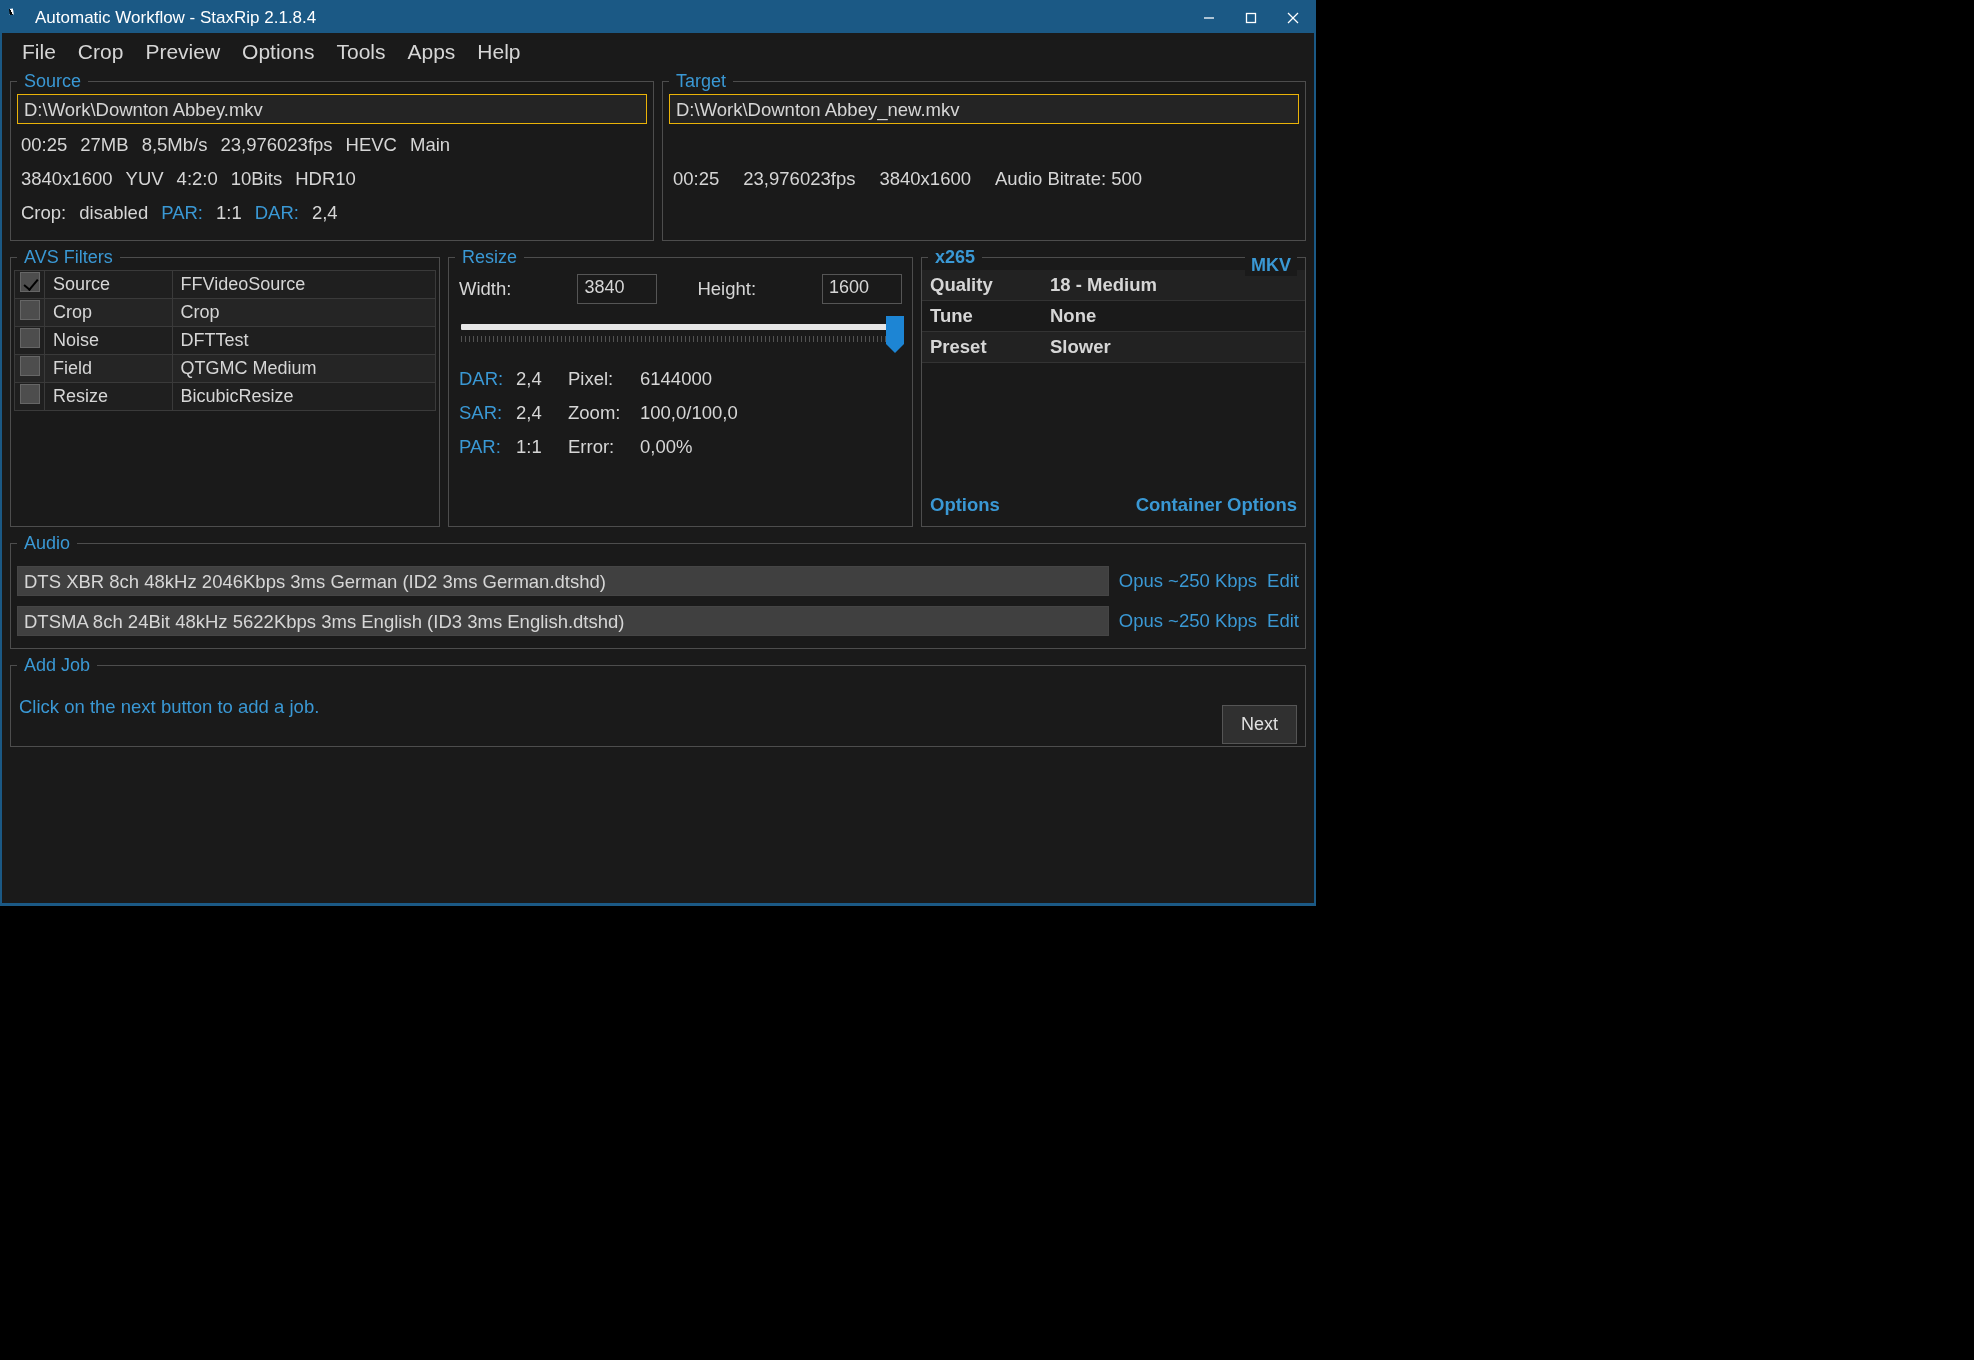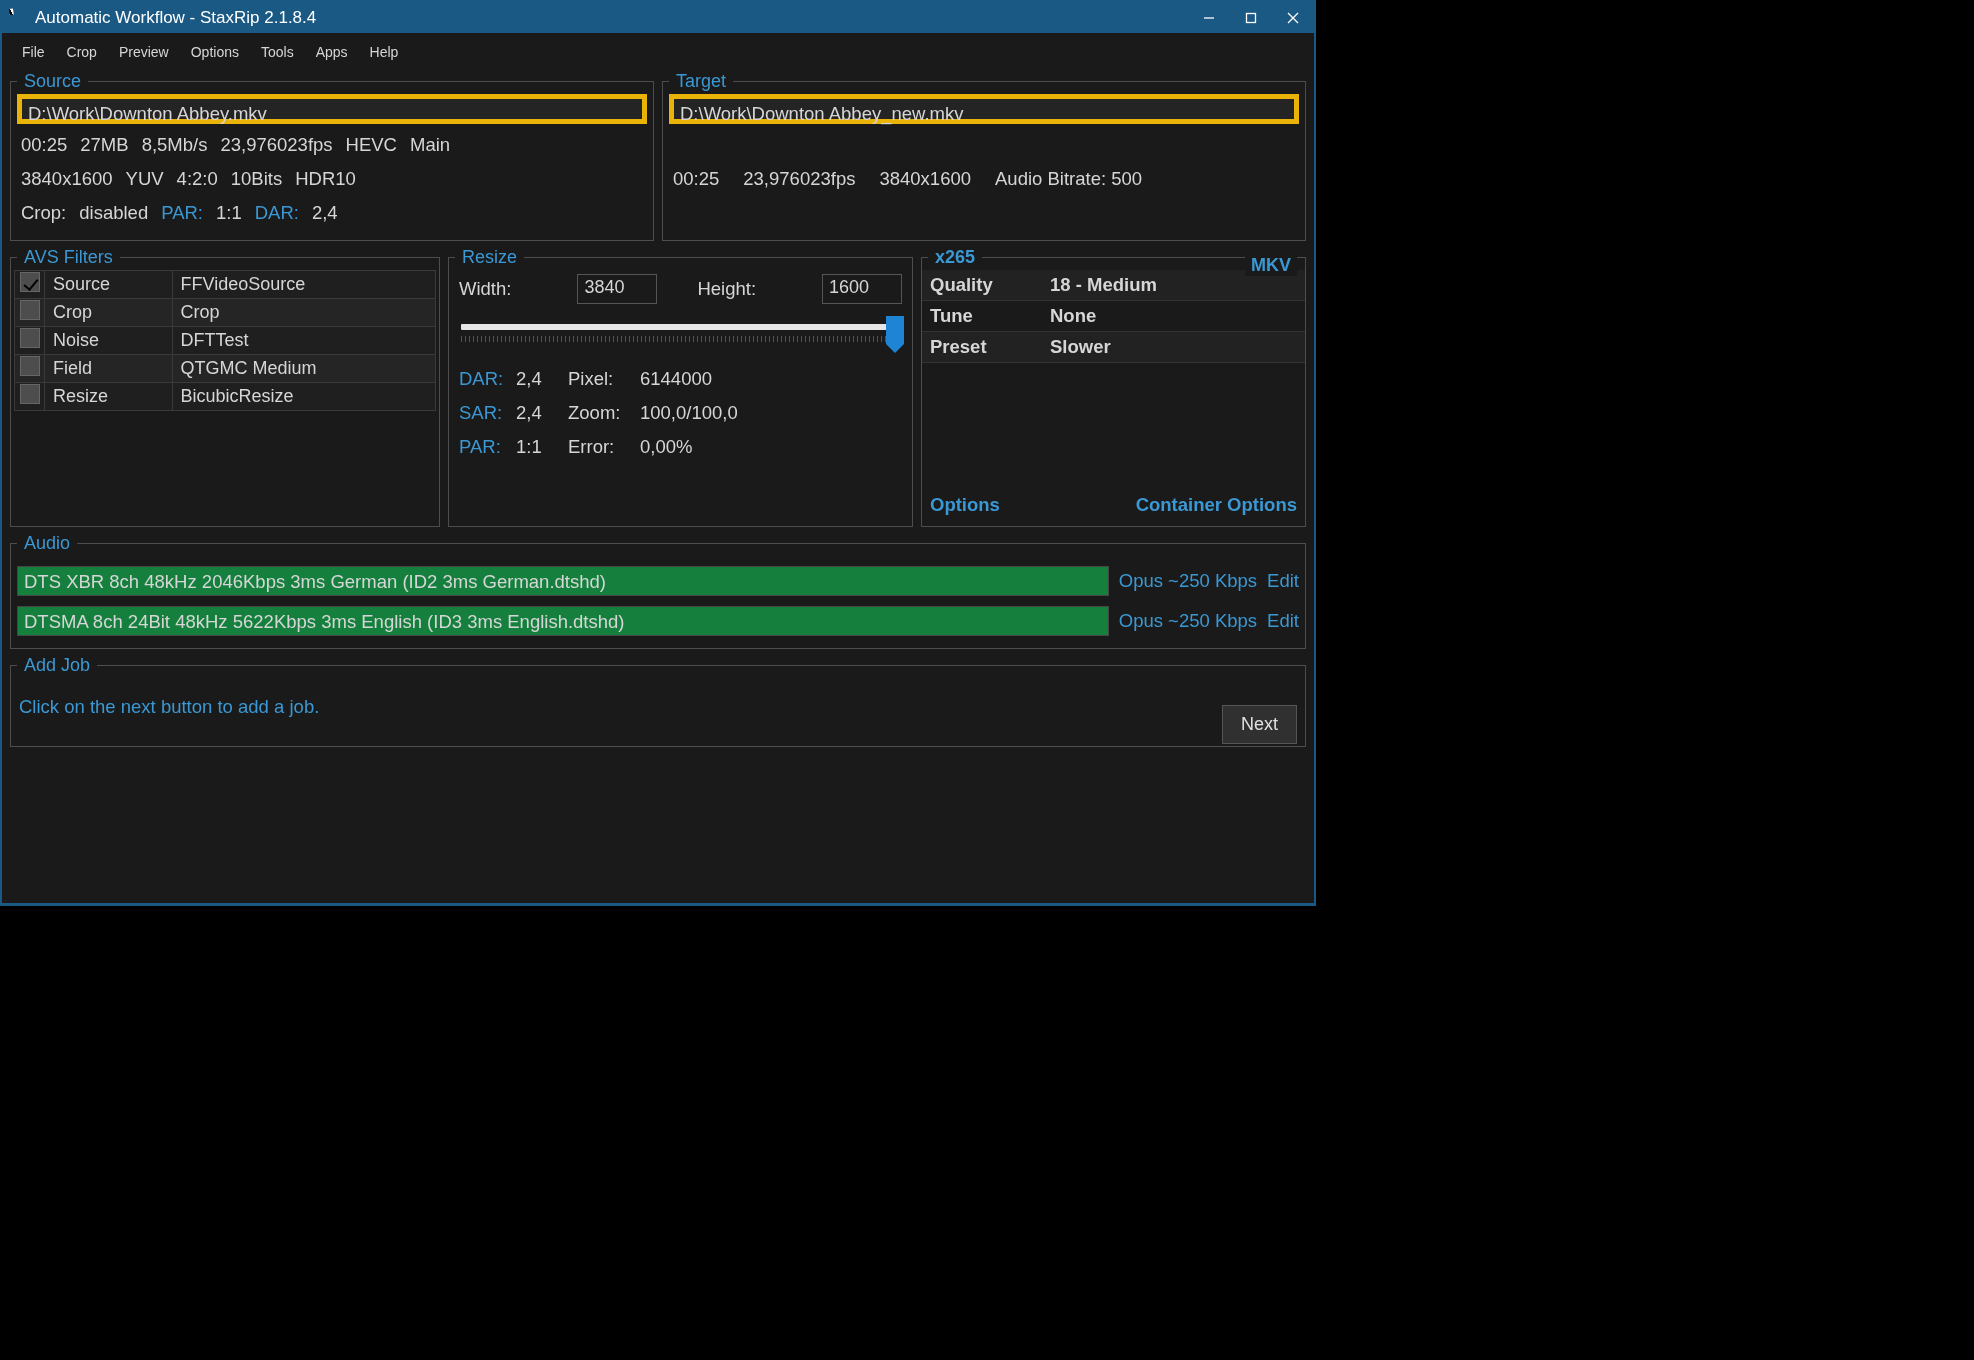--- a/index.html
+++ b/index.html
@@ -7,31 +7,31 @@
   .outer-frame { width: 1316px; height: 906px; background: #1b5985; padding: 2px; }
   .titlebar { height: 31px; background: #1b5985; display: flex; align-items: center; color: #fff; }
   .titlebar .icon { width: 18px; height: 18px; margin: 0 6px 0 9px; position: relative; }
   .titlebar .icon .clap { width:18px; height:18px; background:#fff; border-radius:1px; position:relative; overflow:hidden;}
   .titlebar .icon .clap::before { content:""; position:absolute; top:0; left:-2px; right:-2px; height:6px; background:repeating-linear-gradient(65deg,#000 0 3px,#fff 3px 6px); transform:rotate(-8deg); transform-origin:left top;}
   .titlebar .title { font-size: 17px; font-weight: 400; }
   .winbtns { margin-left: auto; display: flex; }
   .winbtn { width: 42px; height: 31px; display: flex; align-items: center; justify-content: center; color: #fff; font-size: 14px; }
   .winbtn svg { stroke: #fff; fill: none; }
   .content { background: #1a1a1a; width: 1312px; height: 870px; color: #d6d6d6; display:flex; flex-direction:column;}
-  .menubar { height: 38px; display: flex; align-items: center; gap: 0; padding-left: 9px; font-size: 14px; }
+  .menubar { height: 38px; display: flex; align-items: center; gap: 0; padding-left: 9px; font-size: 21px; }
   .menubar .mitem { padding: 4px 11px; }
   .body { flex:1; padding: 0 4px; display:flex; flex-direction:column; }
 
   fieldset { border: 1px solid #4d4d4d; border-radius: 0; margin: 0; position: relative; padding: 0; }
   fieldset > legend { color: #3a98d4; font-size: 18px; padding: 0 7px; margin-left: 6px; }
 
   .row1 { display: flex; gap: 8px; padding: 0 4px; }
   .row1 fieldset { flex: 1; }
   .src-body, .tgt-body { padding: 2px 6px 10px 6px; font-size: 18.5px; }
-  .pathbox { background: #242424; border: 5px solid #eab308; padding: 3px 6px; margin: 0 0 4px 0; height: 30px; line-height: 24px; font-size: 18.5px; }
+  .pathbox { background: #242424; border: 1px solid #eab308; padding: 3px 6px; margin: 0 0 4px 0; height: 30px; line-height: 24px; font-size: 18.5px; }
   .statline { padding: 6px 4px 6px 4px; display: flex; gap: 13px; flex-wrap: wrap; align-items: center; }
   .statline span { white-space: nowrap; }
   .lbl-blue { color: #3a98d4; }
 
   .row2 { display: flex; gap: 8px; padding: 6px 4px 0 4px; }
   .col-avs { width: 430px; }
   .col-resize { flex: 1; }
   .col-enc { width: 385px; }
 
   .filtertable { width:100%; border-collapse: collapse; font-size: 18px; }
@@ -55,21 +55,21 @@
   .enc-body { padding: 2px 0 10px 0; font-size: 18.5px; display:flex; flex-direction:column; height: 258px;}
   .enc-row { display:flex; border-bottom:1px solid #333; }
   .enc-row:nth-child(odd){ background:#222; }
   .enc-row .k { width: 120px; padding: 4px 8px; }
   .enc-row .v { flex:1; padding: 4px 8px; }
   .enc-foot { margin-top:auto; display:flex; justify-content:space-between; padding: 0 8px; }
 
   .row3 { padding: 6px 4px 0 4px; }
   .audio-body { padding: 2px 6px 12px 6px; font-size: 18.5px; }
   .audline { display:flex; align-items:center; gap: 10px; margin-top: 10px; }
-  .audline .track { flex:1; background:#15803d; border:1px solid #454545; padding:3px 6px; height:30px; line-height:24px; overflow:hidden; white-space:nowrap;}
+  .audline .track { flex:1; background:#404040; border:1px solid #454545; padding:3px 6px; height:30px; line-height:24px; overflow:hidden; white-space:nowrap;}
   .audline .fmt, .audline .edit { color:#3a98d4; }
 
   .row4 { padding: 6px 4px 4px 4px; }
   .job-body { padding: 6px 8px 14px 8px; font-size: 18.5px; display:flex; align-items:center; height:70px;}
   .nextbtn { margin-left:auto; background:#303030; border:1px solid #555; color:#e0e0e0; padding: 8px 18px; font-size:18px;margin-top:35px; }
 </style>
 </head>
 <body>
 
 <div class="outer-frame">

